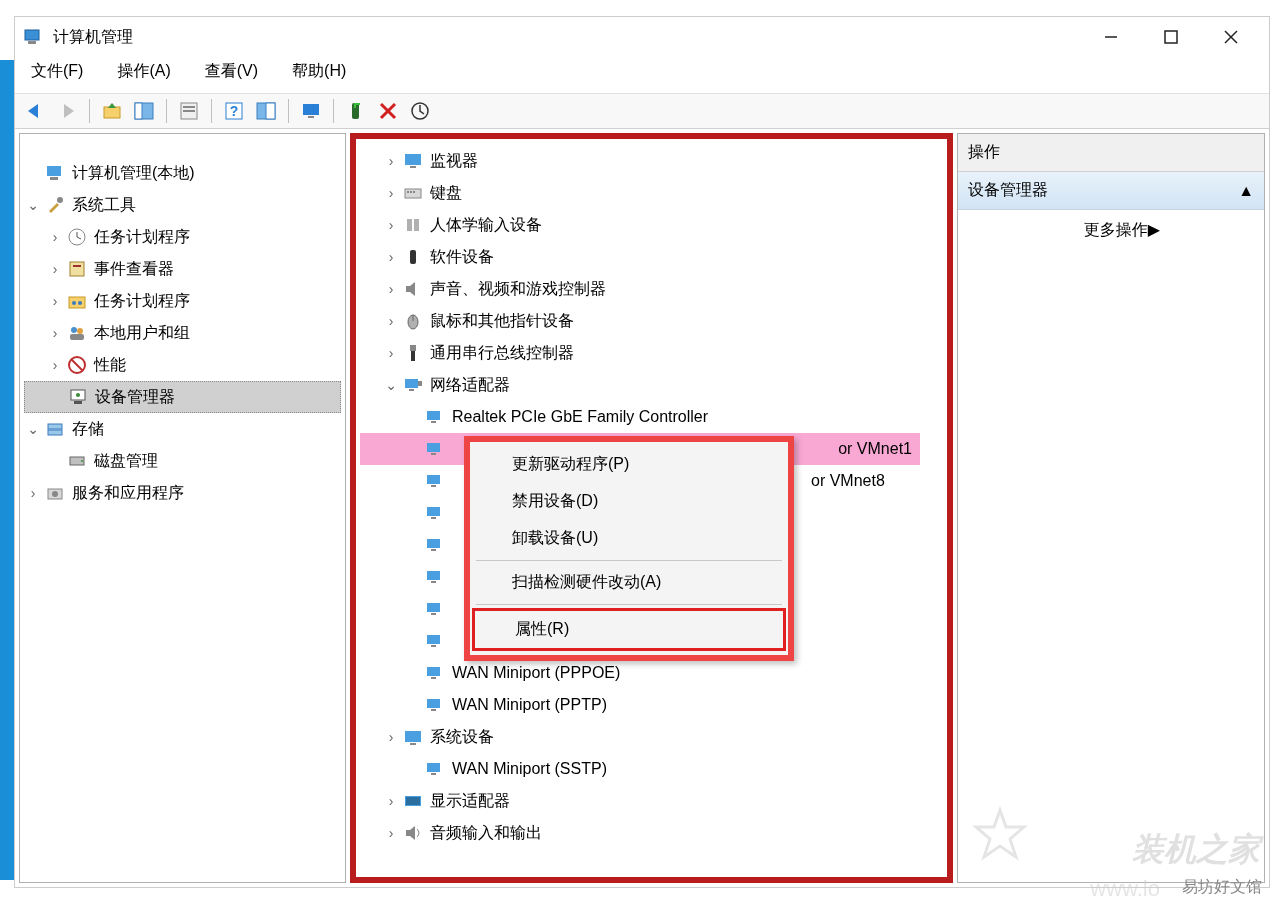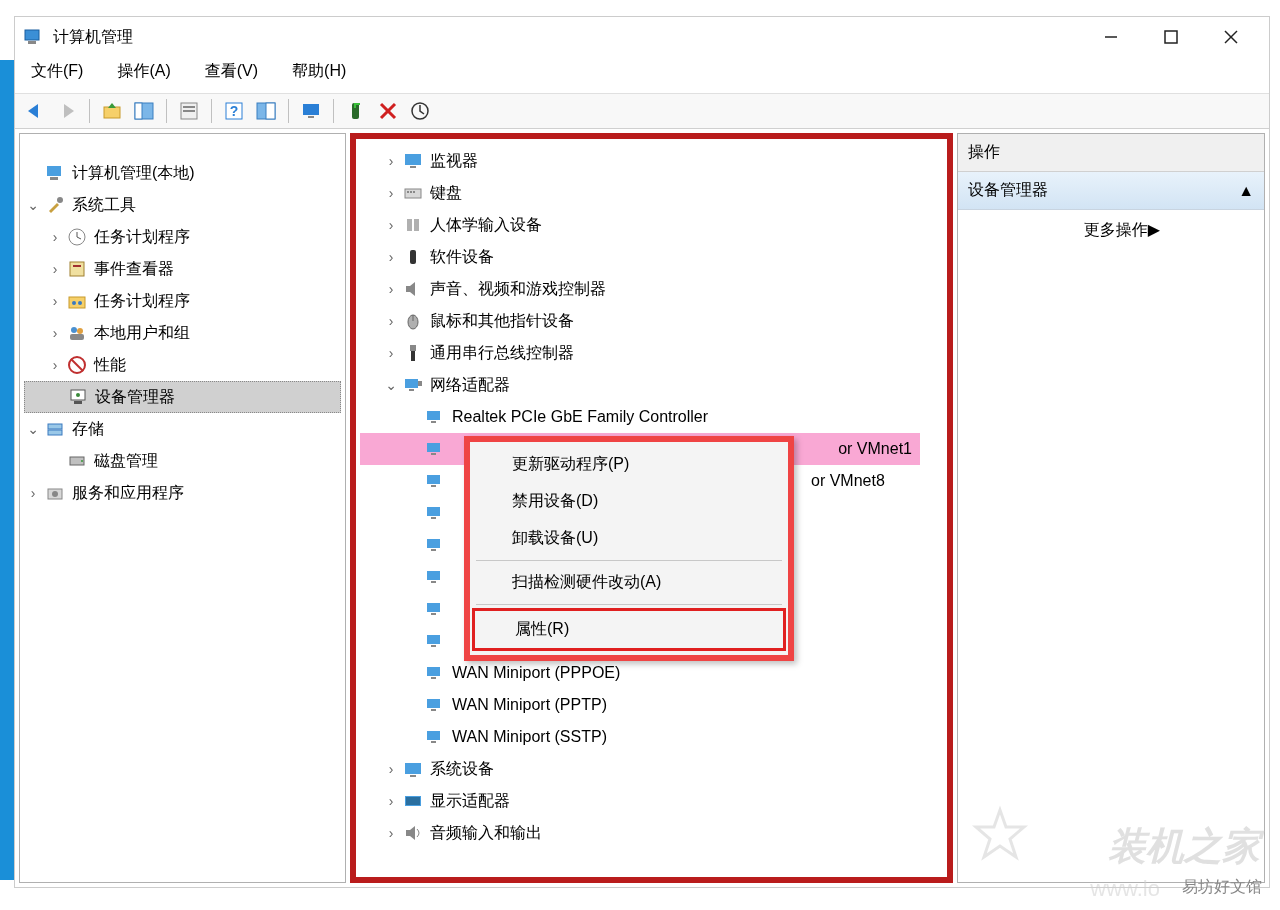--- a/index.html
+++ b/index.html
@@ -189,21 +189,21 @@
   background: #c8c8c8;
   margin: 3px 4px;
 }
 .ctx-highlight {
   border: 3px solid #e02020;
 }
 .watermark1 {
   position: absolute;
   right: 20px;
   bottom: 38px;
-  font-size: 38px;
+  font-size: 32px;
   color: #ccc;
   font-weight: bold;
   font-style: italic;
   opacity: 0.6;
   margin-top: 32px;
 }
 .watermark1-star {
   position: absolute;
   right: 250px;
   bottom: 42px;
@@ -683,41 +683,41 @@
             <span class="node-icon">
               <svg viewBox="0 0 20 20">
                 <rect x="2" y="4" width="13" height="9" fill="#4a9fe0"></rect>
                 <rect x="6" y="14" width="5" height="2" fill="#888"></rect>
               </svg>
             </span>
             <span>WAN Miniport (PPTP)</span>
           </div>
 
         <div class="tree-node">
-            <span class="indent d2"></span>
-            <span class="expander none"></span>
-            <span class="node-icon">
-              <svg viewBox="0 0 20 20">
-                <rect x="2" y="4" width="13" height="9" fill="#4a9fe0"></rect>
-                <rect x="6" y="14" width="5" height="2" fill="#888"></rect>
-              </svg>
-            </span>
-            <span>WAN Miniport (SSTP)</span>
-          </div>
-
-        <div class="tree-node">
             <span class="indent d1"></span>
             <span class="expander closed"></span>
             <span class="node-icon">
               <svg viewBox="0 0 20 20">
                 <rect x="2" y="4" width="16" height="11" fill="#4a9fe0"></rect>
                 <rect x="7" y="16" width="6" height="2" fill="#888"></rect>
               </svg>
             </span>
             <span>系统设备</span>
+          </div>
+
+        <div class="tree-node">
+            <span class="indent d2"></span>
+            <span class="expander none"></span>
+            <span class="node-icon">
+              <svg viewBox="0 0 20 20">
+                <rect x="2" y="4" width="13" height="9" fill="#4a9fe0"></rect>
+                <rect x="6" y="14" width="5" height="2" fill="#888"></rect>
+              </svg>
+            </span>
+            <span>WAN Miniport (SSTP)</span>
           </div>
 
         <div class="tree-node">
             <span class="indent d1"></span>
             <span class="expander closed"></span>
             <span class="node-icon">
               <svg viewBox="0 0 20 20">
                 <rect x="2" y="5" width="16" height="10" fill="#4a9fe0"></rect>
                 <rect x="3" y="6" width="14" height="8" fill="#2a6fa0"></rect>
               </svg>

